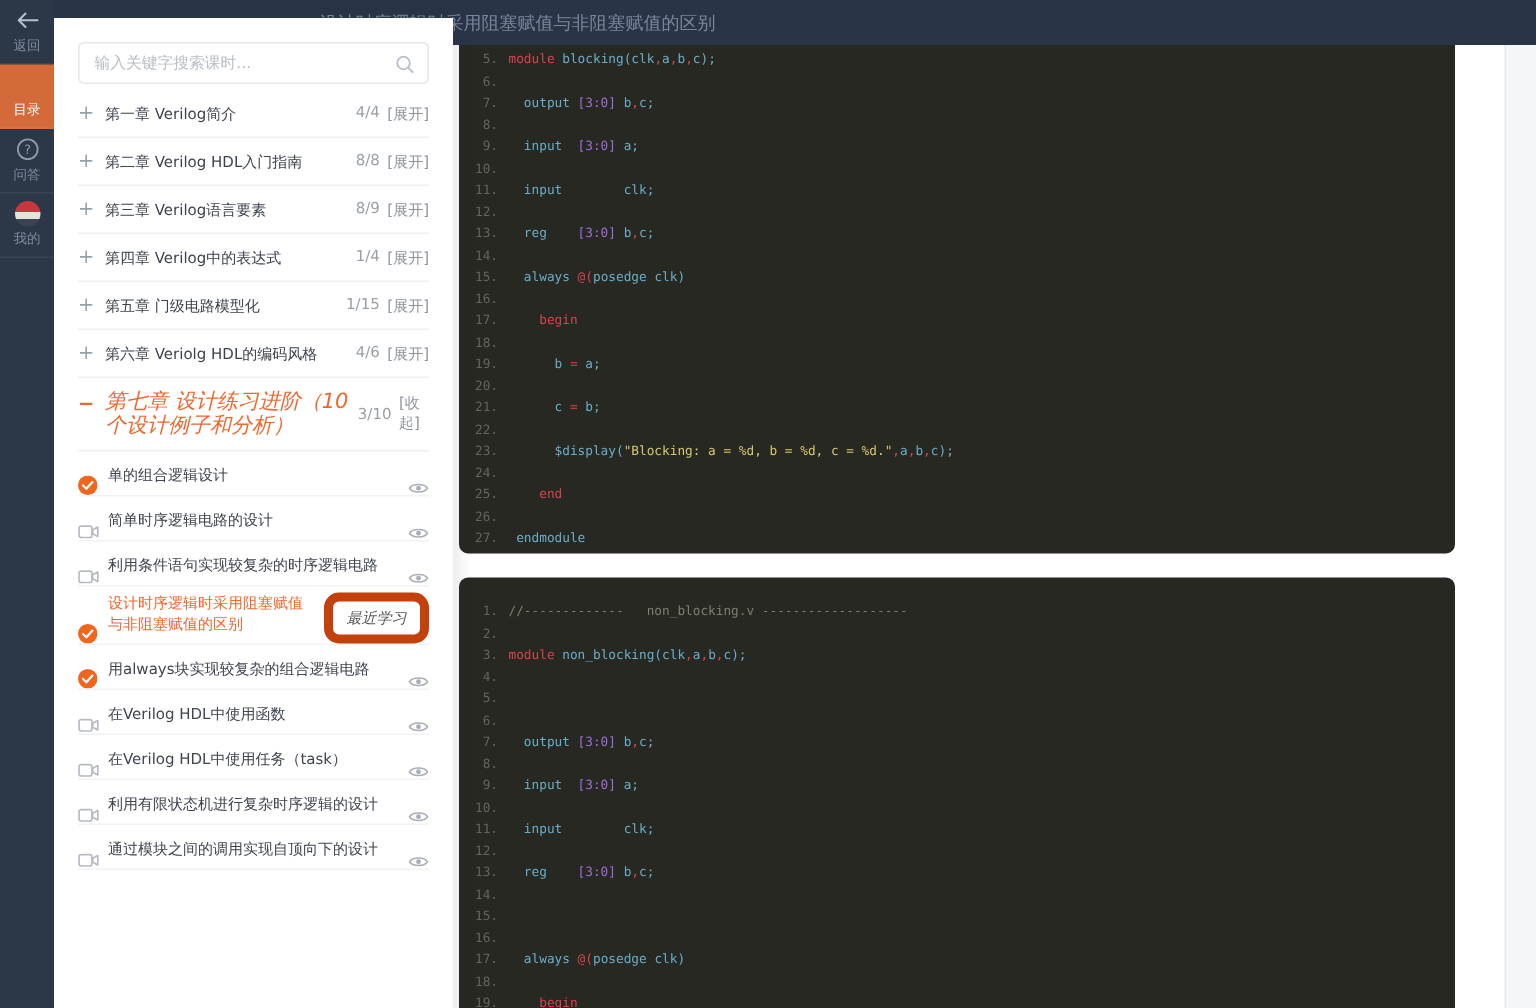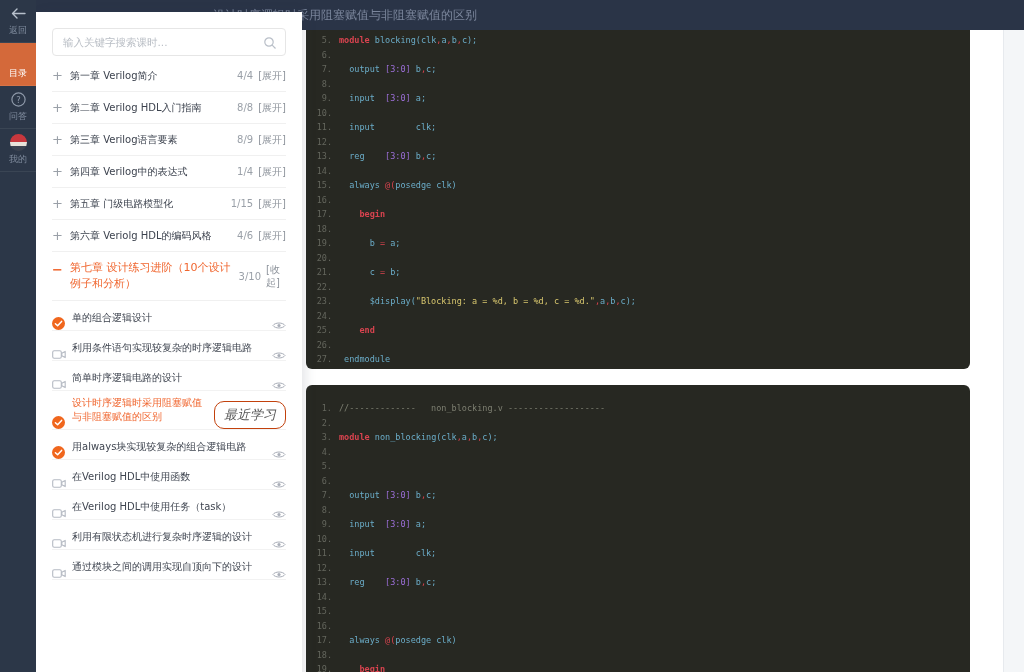--- a/index.html
+++ b/index.html
@@ -11,21 +11,21 @@
   .header-title{position:absolute;left:213px;top:7px;font-size:12px;color:#7b869c;white-space:nowrap;}
 
   
   .main{position:absolute;inset:0;background:#fff;}
   .code-block{position:absolute;left:306px;width:664px;background:#272822;box-sizing:border-box;}
   #code1{top:30px;height:339px;border-radius:0 0 6px 6px;padding-top:3px;}
   #code2{top:385px;height:330px;border-radius:6px;padding-top:16px;}
   .cl{display:flex;height:14.5px;line-height:14.5px;font-family:"DejaVu Sans Mono","Liberation Mono",monospace;
       font-size:8.5px;white-space:pre;}
   .ln{flex:none;width:26px;text-align:right;padding-right:7px;color:#64665d;}
-  .tk-k{color:#d8434f;font-weight:bold;} .tk-i{color:#6badc9;} .tk-p{color:#9c6fd8;}
+  .tk-k{color:#d8434f;} .tk-i{color:#6badc9;} .tk-p{color:#9c6fd8;}
   .tk-s{color:#d8c76e;} .tk-c{color:#7d7f71;} .tk-o{color:#d8434f;}
 
   .scroll-strip{position:absolute;right:0;top:30px;width:20px;height:642px;background:#f4f6f8;
                 border-left:1px solid #e7eaee;z-index:6;}
 
   
   .sidebar{position:absolute;left:36px;top:12px;width:266px;height:672px;background:#fff;z-index:20;
            box-shadow:4px 0 10px rgba(50,60,80,.12);}
   .searchbox{position:relative;margin:16px 16px 4px 16px;height:28px;border:1px solid #e6e6e6;
              border-radius:4px;box-sizing:border-box;}
@@ -36,29 +36,29 @@
 
   .chapters{margin:4px 16px 0 16px;}
   .ch-row{display:flex;align-items:center;height:31px;border-bottom:1px solid #f0f0f0;cursor:pointer;}
   .ch-plus{flex:none;width:18px;font-size:13px;color:#9aa0a8;}
   .ch-title{flex:1;font-size:10px;color:#3c424e;white-space:nowrap;overflow:hidden;}
   .ch-count{flex:none;font-size:10px;color:#9aa0a8;margin-right:5px;}
   .ch-toggle{flex:none;font-size:10px;color:#8f959d;}
 
   .ch7{display:flex;align-items:center;border-bottom:1px solid #f0f0f0;padding:8px 0;cursor:pointer;}
   .ch7 .ch-plus{color:#f0662f;font-weight:bold;align-self:flex-start;padding-top:2px;}
-  .ch7-title{flex:1;font-size:11px;color:#f0662f;line-height:16px;}
+  .ch7-title{flex:1;font-size:14px;color:#f0662f;line-height:16px;font-style:italic;}
   .ch7 .ch-toggle{width:20px;word-break:break-all;line-height:13px;}
 
   .lesson{display:flex;align-items:flex-end;min-height:29px;border-bottom:1px solid #f2f2f2;cursor:pointer;}
   .ls-ic{flex:none;width:20px;display:flex;align-items:center;}
   .ls-label{flex:1;font-size:10px;color:#3f4550;line-height:14px;padding:5px 0;}
   .lesson.active .ls-label{color:#f0662f;}
   .ls-eye{flex:none;width:16px;display:flex;justify-content:flex-end;}
-  .badge{flex:none;font-size:13px;font-style:italic;color:#565656;border:1px solid #c2410c;
+  .badge{flex:none;font-size:10px;font-style:italic;color:#565656;border:6px solid #c2410c;
          border-radius:10px;padding:4px 9px;margin-left:6px;white-space:nowrap;background:#fff;}
 
   
   .rail{position:absolute;left:0;top:0;width:36px;height:672px;background:#2c3748;z-index:30;}
   .rail-item{height:42px;display:flex;flex-direction:column;align-items:center;justify-content:center;
              border-bottom:1px solid rgba(255,255,255,.07);cursor:pointer;}
   .rail-item .ric{height:16px;display:flex;align-items:center;justify-content:center;}
   .rail-item .rlb{font-size:9px;color:#7e8a9c;margin-top:2px;}
   .rail-item.active{background:#d4693a;align-items:center;}
   .rail-item.active .rlb{color:#ffffff;}
@@ -194,36 +194,36 @@
             </svg>
           </span>
         </div>
         <div class="lesson">
           <span class="ls-ic">
             <svg width="14" height="11" viewBox="0 0 14 11" fill="none">
               <rect x="0.7" y="1.7" width="8.6" height="7.6" rx="1.5" stroke="#b5bac3" stroke-width="1.1"></rect>
               <path d="M9.8 4.2 L13.2 2.4 V8.6 L9.8 6.8 Z" stroke="#b5bac3" stroke-width="1.1" stroke-linejoin="round"></path>
             </svg>
           </span>
+          <span class="ls-label">简单时序逻辑电路的设计</span>
+          <span class="ls-eye">
+            <svg width="14" height="9" viewBox="0 0 14 9" fill="none">
+              <path d="M1 4.5 C3 1.2 11 1.2 13 4.5 C11 7.8 3 7.8 1 4.5 Z" stroke="#a9aeb8" stroke-width="1"></path>
+              <circle cx="7" cy="4.5" r="1.6" fill="#a9aeb8"></circle>
+            </svg>
+          </span>
+        </div>
+        <div class="lesson">
+          <span class="ls-ic">
+            <svg width="14" height="11" viewBox="0 0 14 11" fill="none">
+              <rect x="0.7" y="1.7" width="8.6" height="7.6" rx="1.5" stroke="#b5bac3" stroke-width="1.1"></rect>
+              <path d="M9.8 4.2 L13.2 2.4 V8.6 L9.8 6.8 Z" stroke="#b5bac3" stroke-width="1.1" stroke-linejoin="round"></path>
+            </svg>
+          </span>
           <span class="ls-label">利用条件语句实现较复杂的时序逻辑电路</span>
-          <span class="ls-eye">
-            <svg width="14" height="9" viewBox="0 0 14 9" fill="none">
-              <path d="M1 4.5 C3 1.2 11 1.2 13 4.5 C11 7.8 3 7.8 1 4.5 Z" stroke="#a9aeb8" stroke-width="1"></path>
-              <circle cx="7" cy="4.5" r="1.6" fill="#a9aeb8"></circle>
-            </svg>
-          </span>
-        </div>
-        <div class="lesson">
-          <span class="ls-ic">
-            <svg width="14" height="11" viewBox="0 0 14 11" fill="none">
-              <rect x="0.7" y="1.7" width="8.6" height="7.6" rx="1.5" stroke="#b5bac3" stroke-width="1.1"></rect>
-              <path d="M9.8 4.2 L13.2 2.4 V8.6 L9.8 6.8 Z" stroke="#b5bac3" stroke-width="1.1" stroke-linejoin="round"></path>
-            </svg>
-          </span>
-          <span class="ls-label">简单时序逻辑电路的设计</span>
           <span class="ls-eye">
             <svg width="14" height="9" viewBox="0 0 14 9" fill="none">
               <path d="M1 4.5 C3 1.2 11 1.2 13 4.5 C11 7.8 3 7.8 1 4.5 Z" stroke="#a9aeb8" stroke-width="1"></path>
               <circle cx="7" cy="4.5" r="1.6" fill="#a9aeb8"></circle>
             </svg>
           </span>
         </div>
         <div class="lesson active">
           <span class="ls-ic">
             <svg width="13" height="13" viewBox="0 0 13 13">

